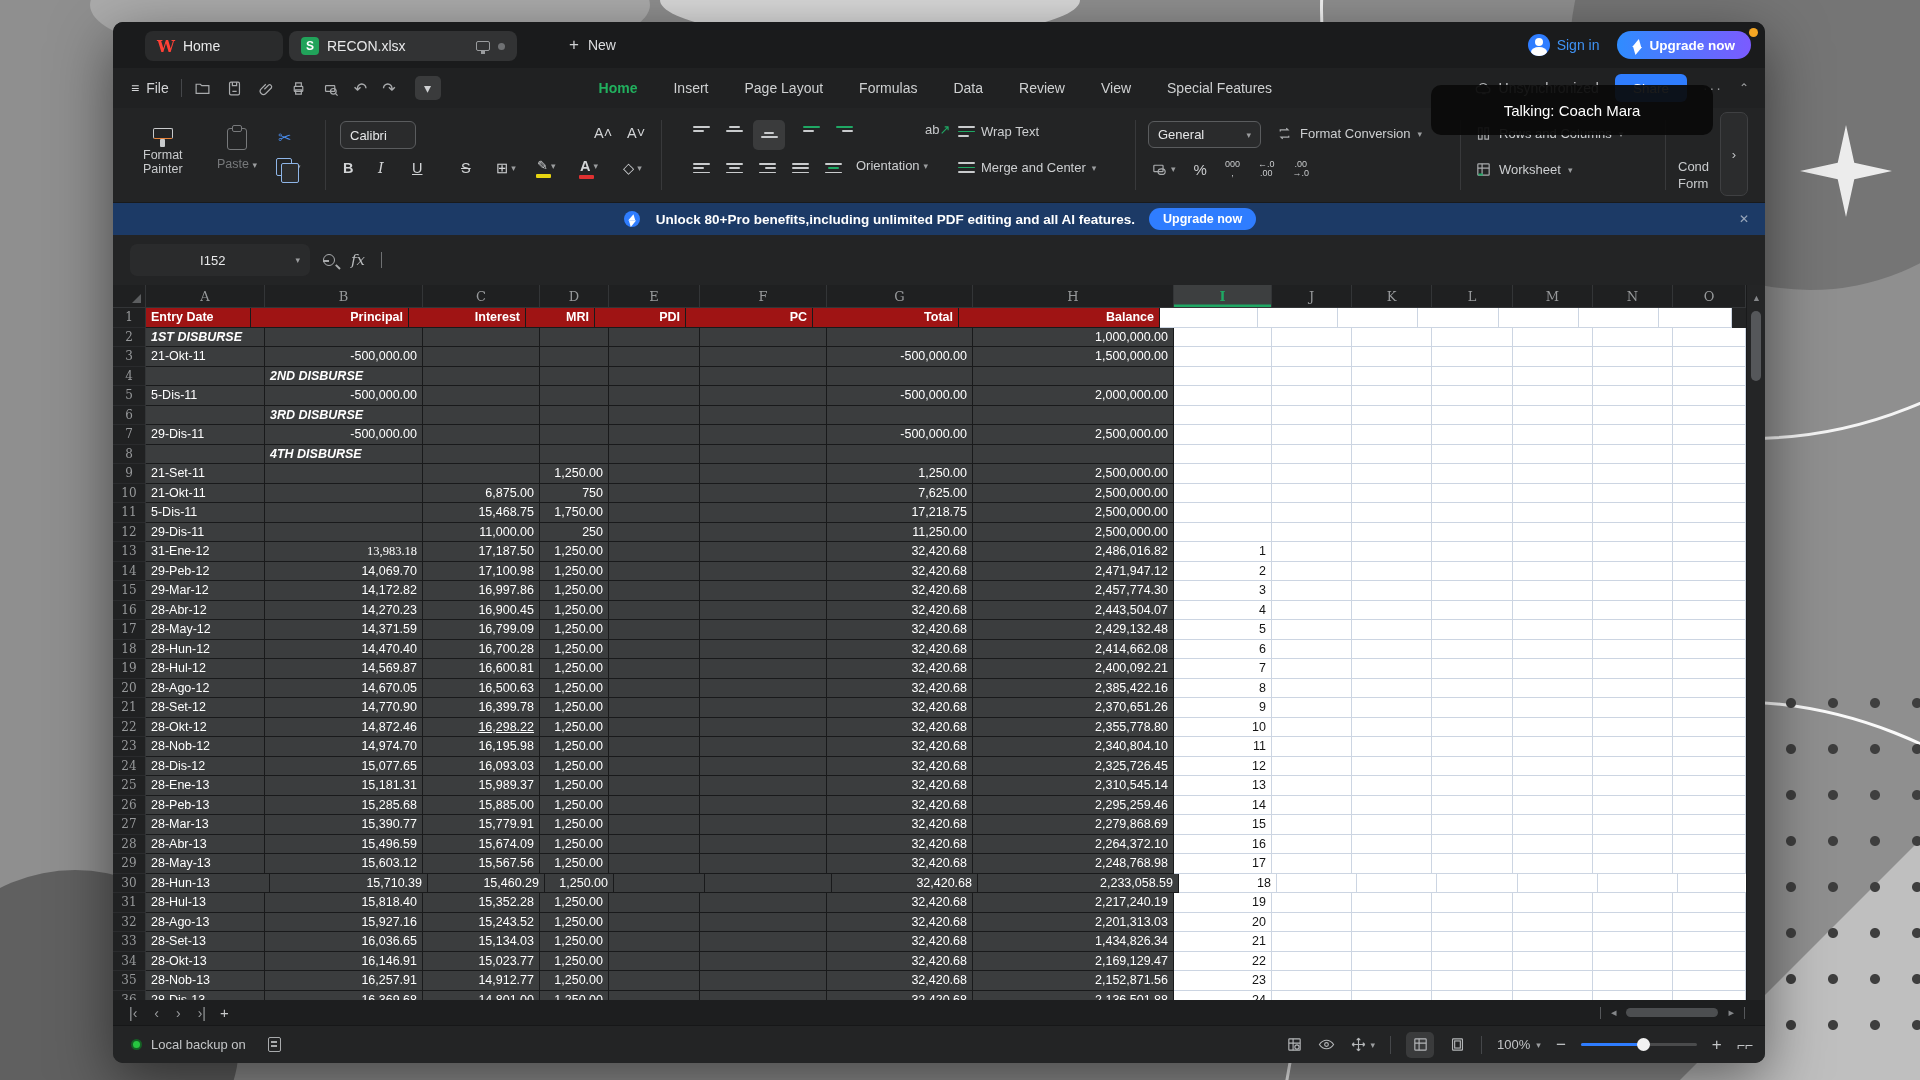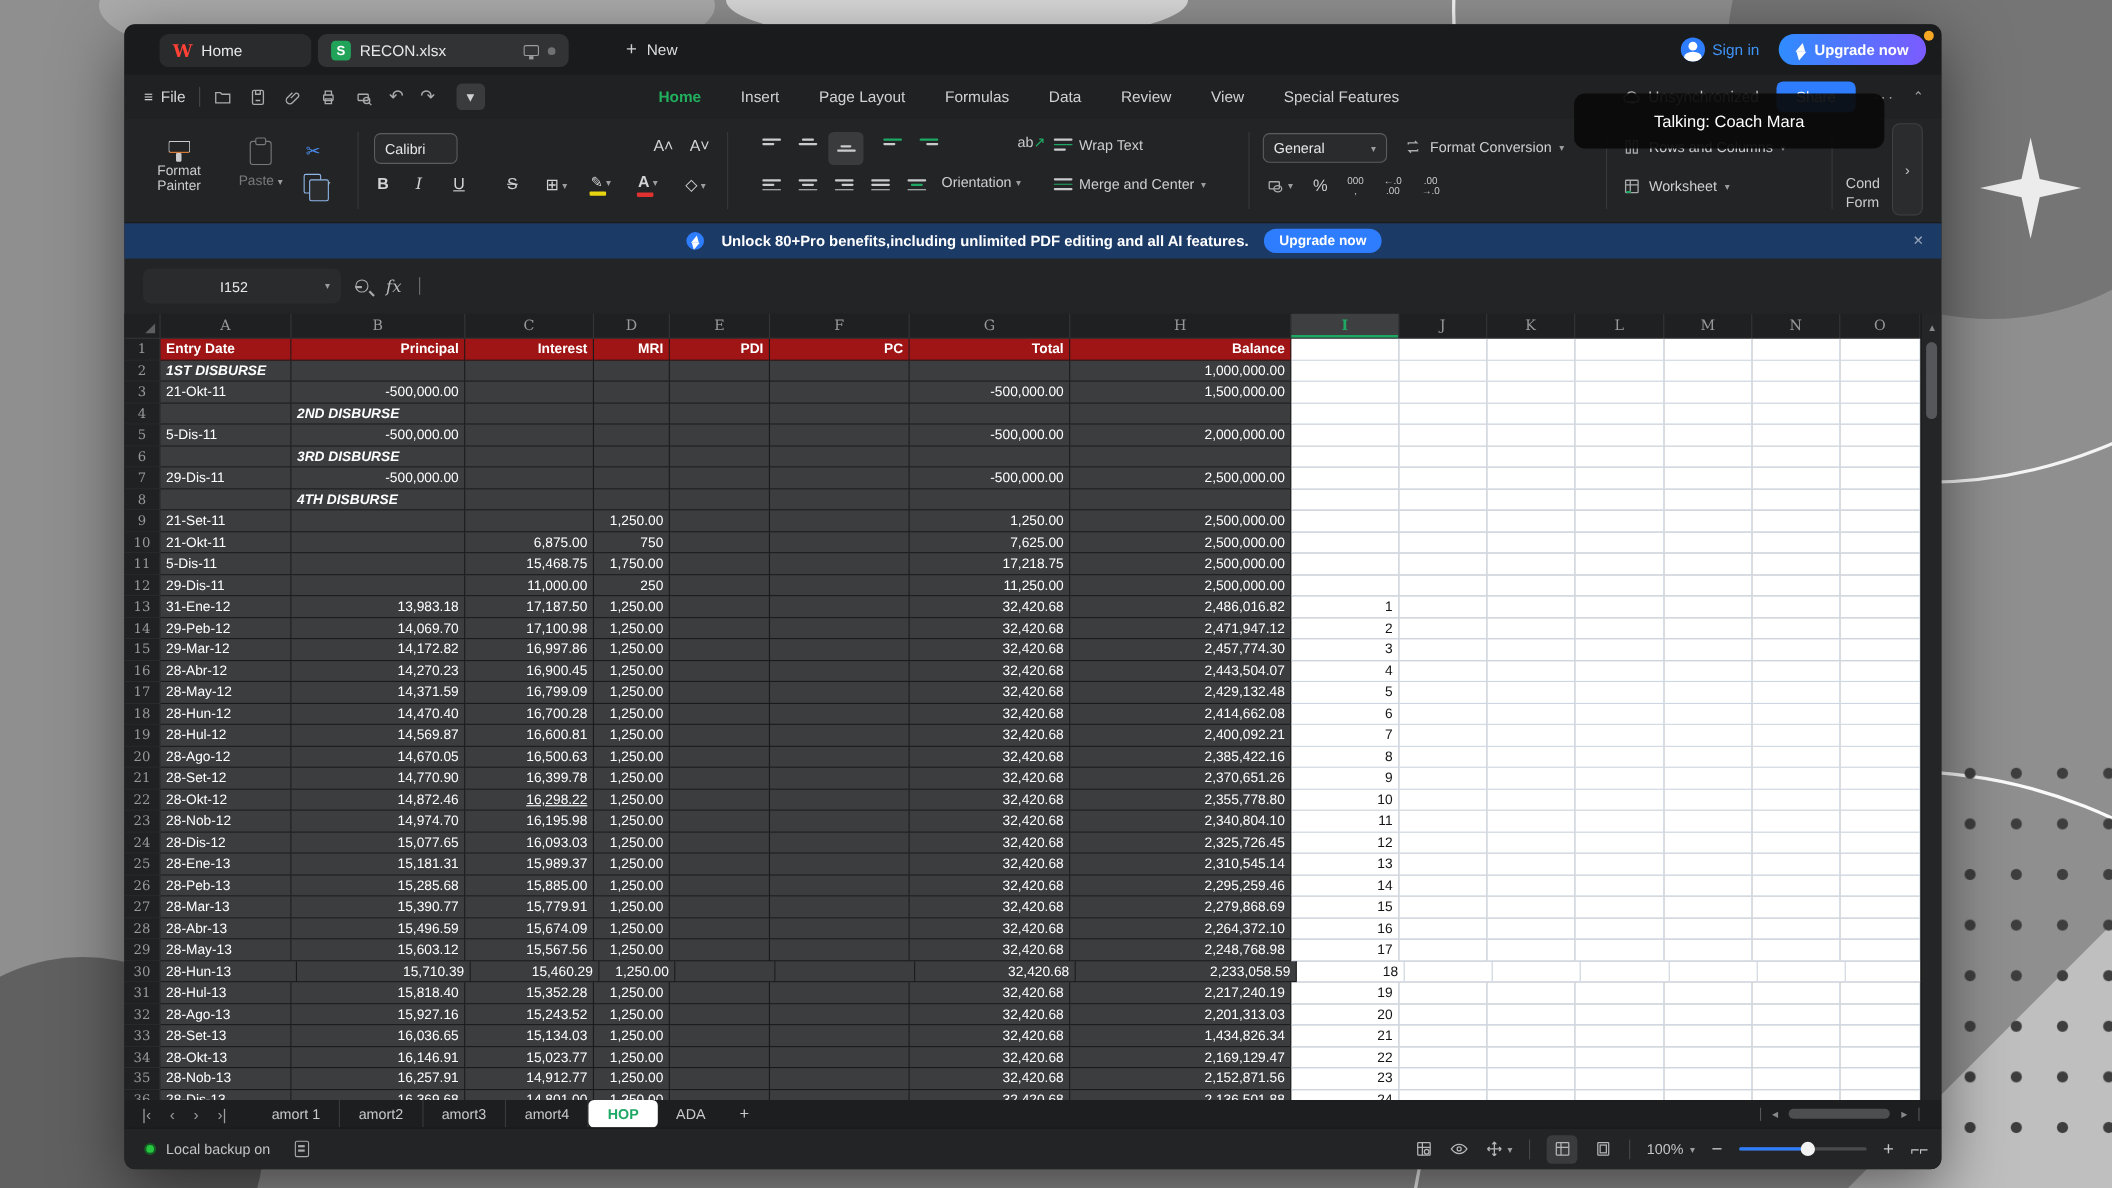--- a/index.html
+++ b/index.html
@@ -533,21 +533,21 @@
         <div class="colhdr" style="width: 80px;">J</div>
         <div class="colhdr" style="width: 80px;">K</div>
         <div class="colhdr" style="width: 81px;">L</div>
         <div class="colhdr" style="width: 80px;">M</div>
         <div class="colhdr" style="width: 80px;">N</div>
         <div class="colhdr" style="width: 73px;">O</div>
       </div>
     <div>
         <div class="grow">
           <div class="rownum">1</div>
-          <div class="cell dark hdr al" style="width: 119px; text-align: right;">Entry Date</div>
+          <div class="cell dark hdr al" style="width: 105px; text-align: right;">Entry Date</div>
           <div class="cell dark hdr ar" style="width: 158px;">Principal</div>
           <div class="cell dark hdr ar" style="width: 117px;">Interest</div>
           <div class="cell dark hdr ar" style="width: 69px;">MRI</div>
           <div class="cell dark hdr ar" style="width: 91px;">PDI</div>
           <div class="cell dark hdr ar" style="width: 127px;">PC</div>
           <div class="cell dark hdr ar" style="width: 146px;">Total</div>
           <div class="cell dark hdr ar" style="width: 201px;">Balance</div>
           <div class="cell light" style="width: 98px;"></div>
           <div class="cell light" style="width: 80px;"></div>
           <div class="cell light" style="width: 80px;"></div>
@@ -750,21 +750,21 @@
           <div class="cell light" style="width: 80px;"></div>
           <div class="cell light" style="width: 80px;"></div>
           <div class="cell light" style="width: 81px;"></div>
           <div class="cell light" style="width: 80px;"></div>
           <div class="cell light" style="width: 80px;"></div>
           <div class="cell light" style="width: 73px;"></div>
         </div>
         <div class="grow">
           <div class="rownum">13</div>
           <div class="cell dark al" style="width: 119px;">31-Ene-12</div>
-          <div class="cell dark ar" style="width: 158px;">13,983.18</div>
+          <div class="cell dark ar" style="width: 158px; font-family: Liberation Serif, serif;">13,983.18</div>
           <div class="cell dark ar" style="width: 117px;">17,187.50</div>
           <div class="cell dark ar" style="width: 69px;">1,250.00</div>
           <div class="cell dark" style="width: 91px;"></div>
           <div class="cell dark" style="width: 127px;"></div>
           <div class="cell dark ar" style="width: 146px;">32,420.68</div>
           <div class="cell dark ar" style="width: 201px;">2,486,016.82</div>
           <div class="cell light ar" style="width: 98px;">1</div>
           <div class="cell light" style="width: 80px;"></div>
           <div class="cell light" style="width: 80px;"></div>
           <div class="cell light" style="width: 81px;"></div>
@@ -1193,28 +1193,20 @@
     <span class="thumb"></span>
   </div>
 
   <div class="abs tabbar">
     <div class="tnav">
       <span>|‹</span>
       <span>‹</span>
       <span>›</span>
       <span>›|</span>
     </div>
-    <div class="sheettabs">
-        <span class="sheettab">amort 1</span>
-        <span class="sheettab">amort2</span>
-        <span class="sheettab">amort3</span>
-        <span class="sheettab">amort4</span>
-        <span class="sheettab active">HOP</span>
-        <span class="sheettab">ADA</span>
-      </div>
     <span class="addsheet">+</span>
     <div class="hscroll">
       <span class="hbar"></span>
       <span>◂</span>
       <span class="hthumb"></span>
       <span>▸</span>
       <span class="hbar"></span>
     </div>
   </div>
 

